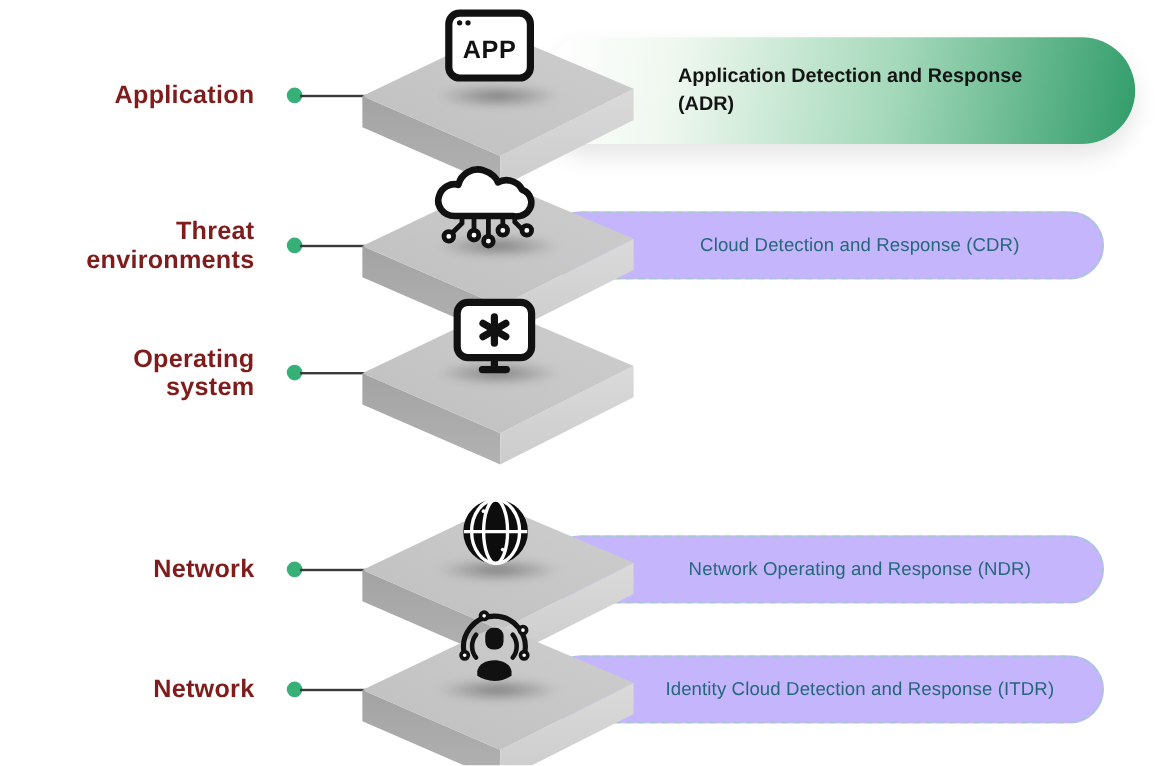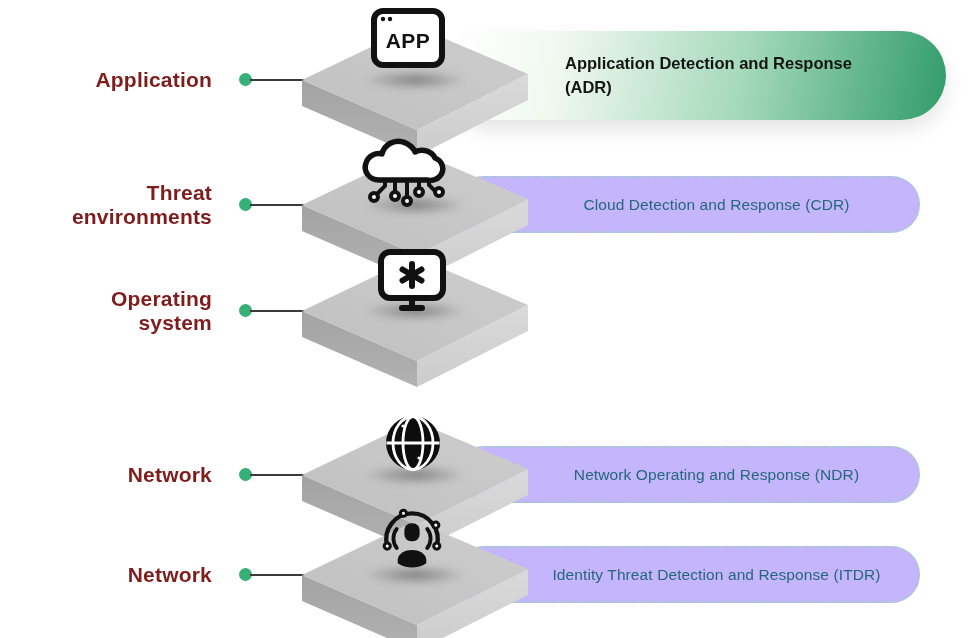--- a/index.html
+++ b/index.html
@@ -175,21 +175,21 @@
       <circle cx="20" cy="13" r="1.6" fill="#ffffff"></circle>
       <circle cx="36" cy="45" r="1.6" fill="#ffffff"></circle>
     </svg>
   </div>
 
   <div class="row" style="top:512px">
     <div class="layer-label">Network</div>
     <span class="dot"></span>
     <span class="line"></span>
     <div class="pill pill-dashed">
-      <span class="pill-text">Identity Threat Detection and Response (ITDR)</span>
+      <span class="pill-text">Identity Cloud Detection and Response (ITDR)</span>
     </div>
     <svg class="platform" viewBox="0 0 250 150">
       <polygon points="12,64 127,114 127,140 12,90" fill="url(#leftFace)"></polygon>
       <polygon points="127,114 238,58 238,84 127,140" fill="url(#rightFace)"></polygon>
       <polygon points="12,64 125,10 238,58 127,114" fill="url(#topFace)"></polygon>
     </svg>
     <div class="icon-shadow"></div>
     <svg class="icon" style="left:372px;top:-8px;width:80px;height:67px" viewBox="0 0 84 70">
       <path d="M16,44 A27,27 0 1 1 68,44" fill="none" stroke="#111111" stroke-width="4.5" stroke-linecap="round"></path>
       <g stroke="#111111" stroke-width="3.2" fill="#ffffff">

